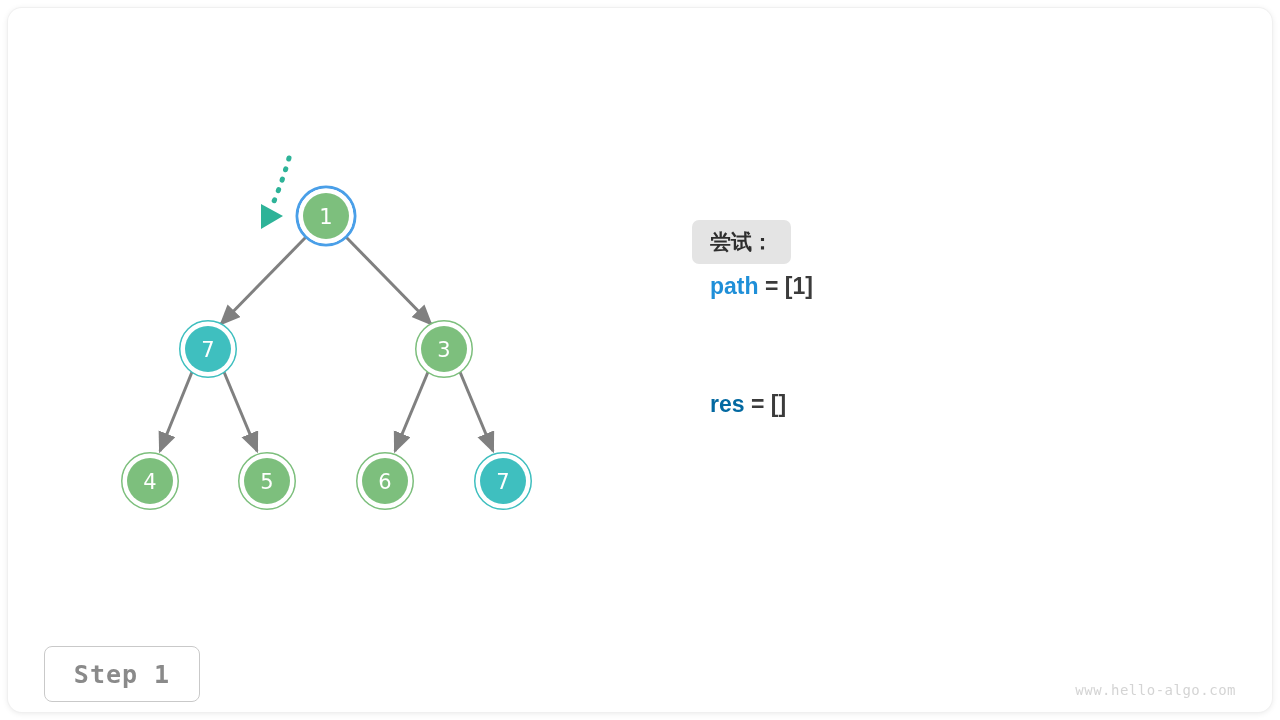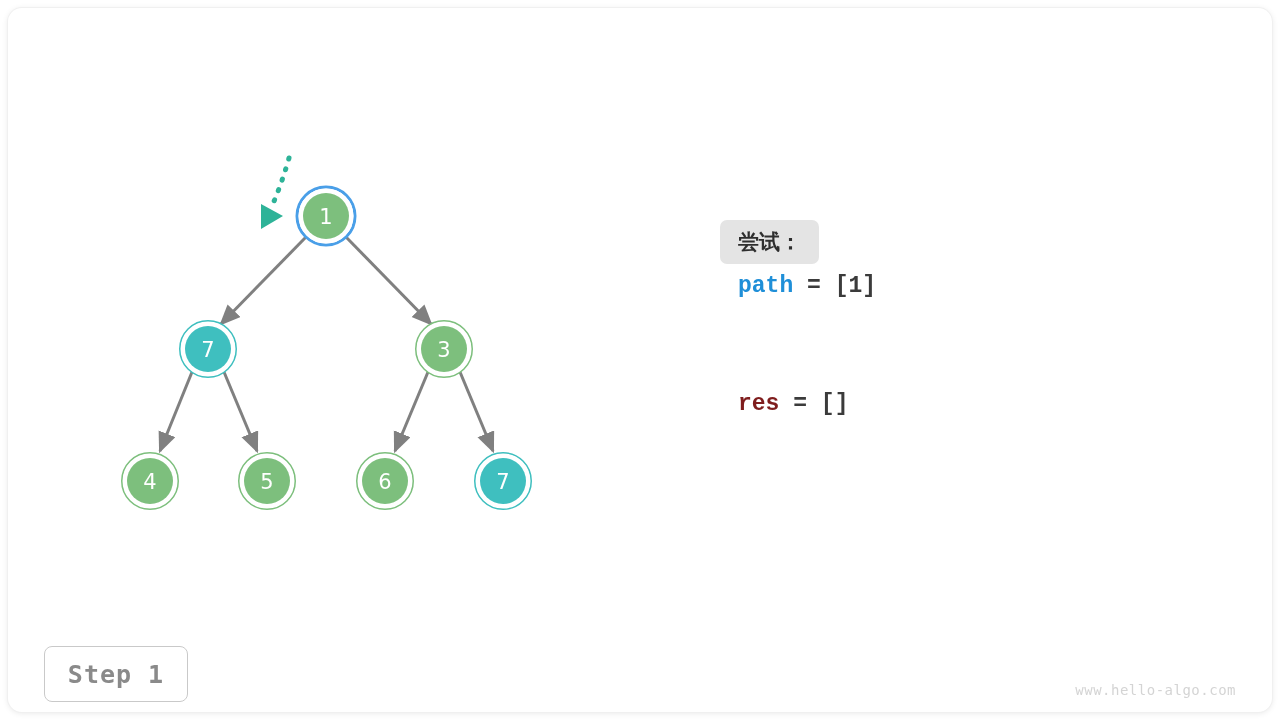--- a/index.html
+++ b/index.html
@@ -37,21 +37,21 @@
     font-family: "DejaVu Sans", sans-serif;
     font-size: 21px;
     fill: #ffffff;
     text-anchor: middle;
     dominant-baseline: central;
   }
 
   
   #info-panel {
     position: absolute;
-    left: 712px;
+    left: 684px;
     top: 212px;
     width: 520px;
   }
   .info-line {
     height: 44px;
     display: flex;
     align-items: center;
     padding: 0 18px;
     box-sizing: border-box;
     width: fit-content;
@@ -70,45 +70,45 @@
   .info-line .plain-text {
     font-weight: normal;
     color: #3b3b3b;
   }
 
   .code-line {
     display: flex;
     align-items: center;
     padding: 0 18px;
     height: 44px;
-    font-family: Liberation Mono, monospace;
+    font-family: Liberation Sans, sans-serif;
     font-size: 23px;
     white-space: pre;
     box-sizing: border-box;
   }
   .code-line .var-path {
     color: #1f8fd8;
     font-weight: bold;
   }
   .code-line .var-res {
-    color: #7f1d1d;
+    color: #0369a1;
     font-weight: bold;
   }
   .code-line .code-rest {
     color: #3b3b3b;
     font-weight: bold;
   }
   .spacer-line { height: 74px; }
 
   
   #step-badge {
     position: absolute;
     left: 36px;
     top: 638px;
-    width: 144px;
+    width: 156px;
     height: 56px;
     border: 1px solid #c9c9c9;
     border-radius: 8px;
     display: flex;
     align-items: center;
     justify-content: center;
     font-family: "DejaVu Sans Mono", monospace;
     font-size: 25px;
     font-weight: bold;
     color: #8a8a8a;

